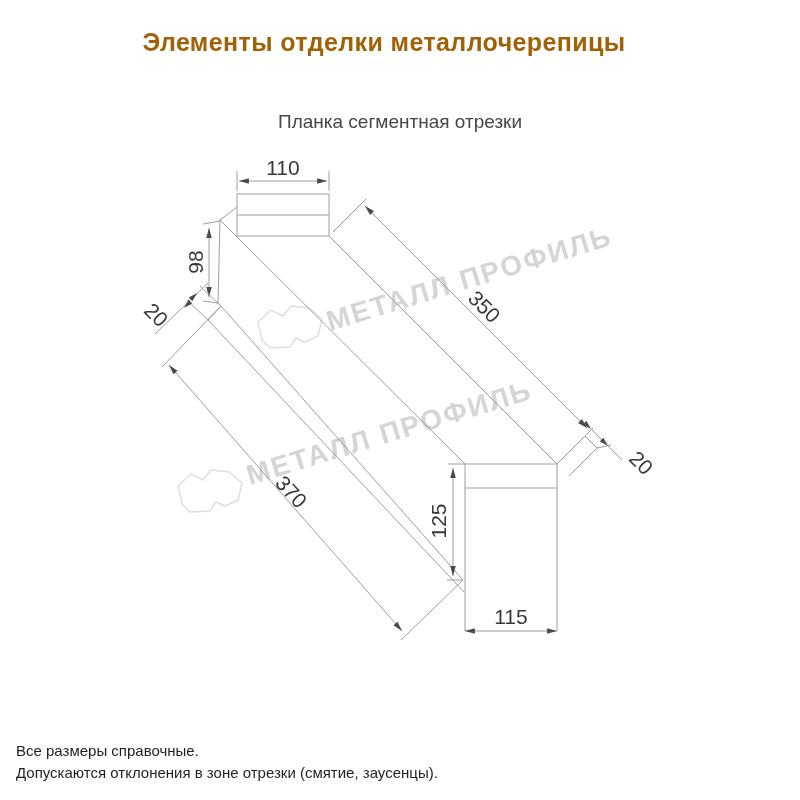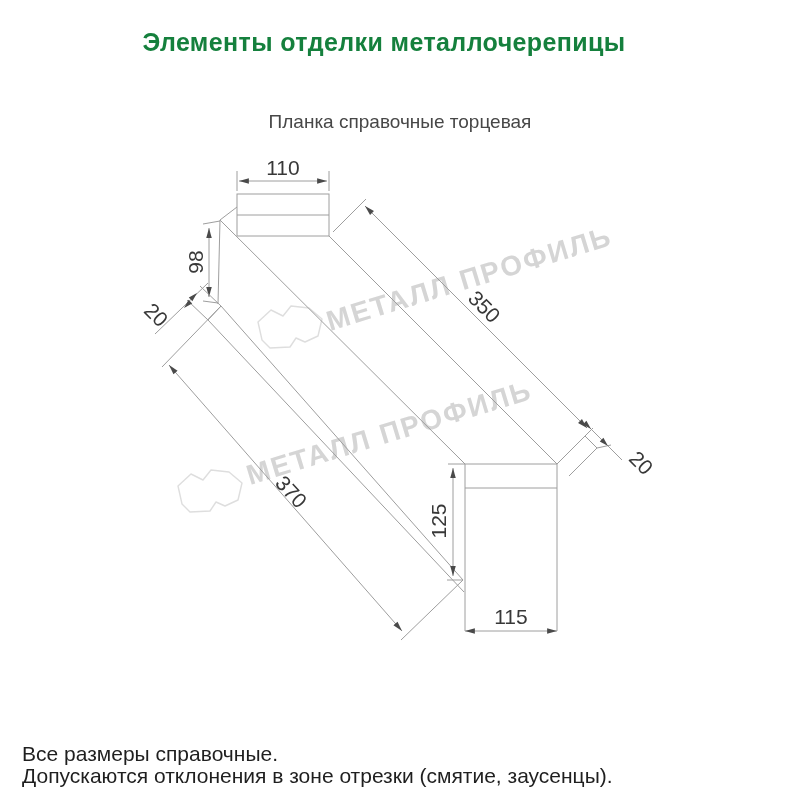--- a/index.html
+++ b/index.html
@@ -1,40 +1,40 @@
 <!DOCTYPE html>
 <html><head>
 <meta charset="utf-8">
 <style>
   html,body{margin:0;padding:0;background:#ffffff;}
   #canvas{position:relative;width:800px;height:800px;background:#ffffff;overflow:hidden;
           font-family:"Liberation Sans", sans-serif;}
   .title{position:absolute;top:28px;left:0;width:768px;text-align:center;
-         font-size:25px;font-weight:bold;color:#15803d;letter-spacing:0.4px;}
+         font-size:25px;font-weight:bold;color:#a16207;letter-spacing:0.4px;}
   .subtitle{position:absolute;top:110px;left:0;width:800px;text-align:center;
             font-size:19px;color:#474747;line-height:23px;}
-  .footer{position:absolute;left:22px;font-size:21px;color:#1f1f1f;}
+  .footer{position:absolute;left:16px;font-size:15px;color:#1f1f1f;}
   .footer.l1{top:742px;}
   .footer.l2{top:764px;}
   svg text.dim{font-family:"Liberation Sans", sans-serif;font-size:21px;fill:#383838;}
   svg text.wm{font-family:"Liberation Sans", sans-serif;font-size:28px;font-weight:bold;
               fill:#d5d5d5;letter-spacing:2px;}
   svg .ln{stroke:#9e9e9e;stroke-width:1;fill:none;}
   svg .cloud{stroke:#dedede;stroke-width:1.4;fill:none;stroke-linejoin:round;}
   svg .arr{fill:#4a4a4a;stroke:none;}
 </style>
 </head>
 <body>
 
 <div id="canvas">
 
   <div class="title">Элементы отделки металлочерепицы</div>
 
   <div class="subtitle">
-    <div>Планка справочные торцевая</div>
+    <div>Планка сегментная отрезки</div>
   </div>
 
   <svg width="800" height="800" viewBox="0 0 800 800" style="position:absolute;left:0;top:0;">
 
     <defs>
       <marker id="arr" viewBox="0 0 10 6" refX="9.5" refY="3" markerWidth="11" markerHeight="6.6" orient="auto-start-reverse">
         <path d="M0.5,0.5 L9.5,3 L0.5,5.5 z" fill="#4a4a4a"></path>
       </marker>
     </defs>
 

